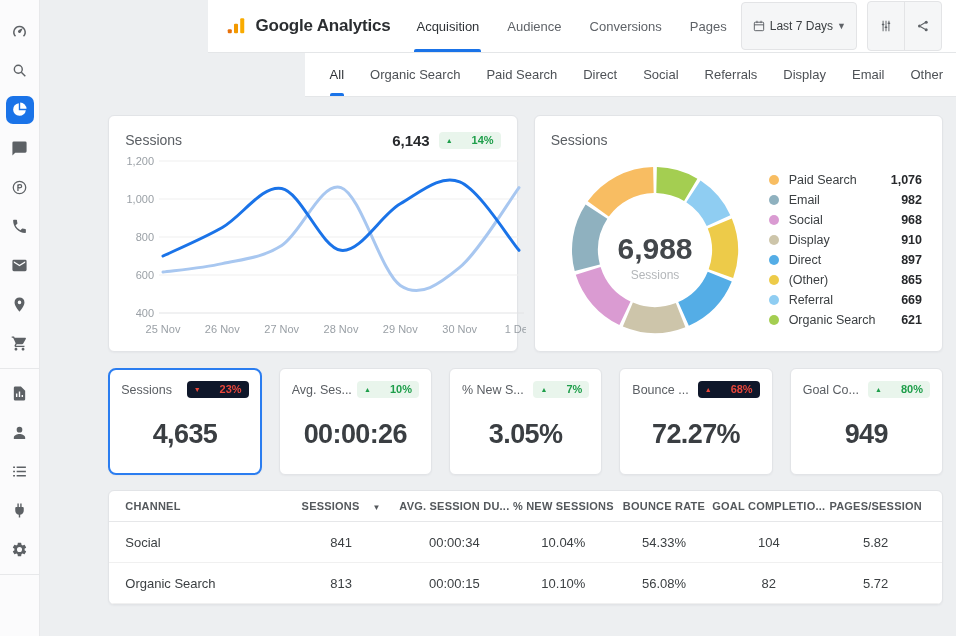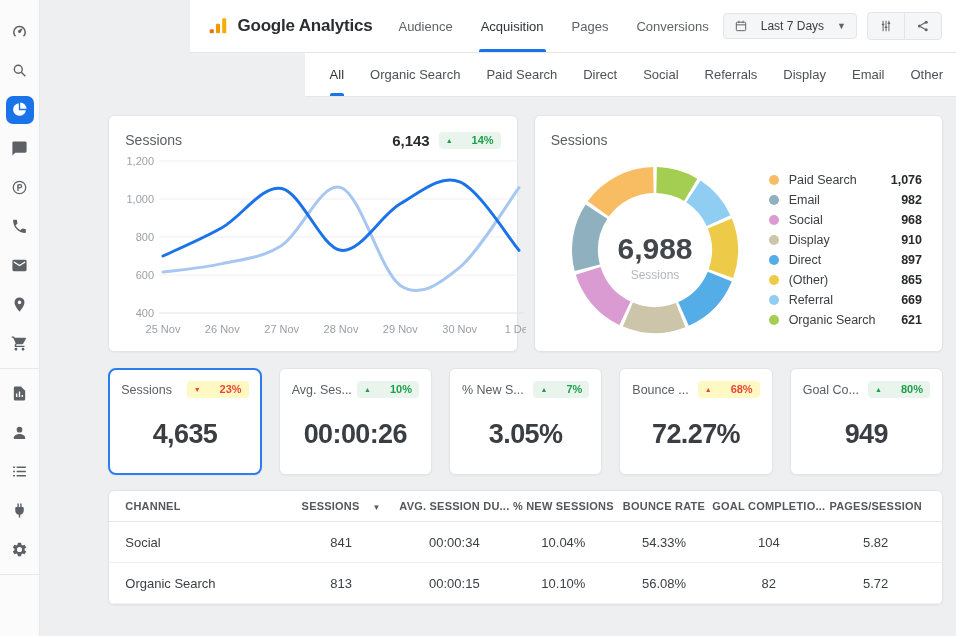--- a/index.html
+++ b/index.html
@@ -21,22 +21,22 @@
   .topbar { height:53px; background:#fff; border-bottom:1px solid #e4e6e8; display:flex; align-items:stretch; padding:0 14px 0 17px; flex-shrink:0; }
   .logo { display:flex; align-items:center; gap:8px; margin-right:12px; }
   .logo svg { width:22px; height:22px; }
   .logo-text { font-size:17px; font-weight:bold; color:#2b2e31; letter-spacing:-0.2px; white-space:nowrap; }
   .tabs { display:flex; align-items:stretch; }
   .tab { position:relative; display:flex; align-items:center; padding:0 14px; font-size:13px; color:#5f6368;
          background:none; border:none; cursor:pointer; font-family:inherit; }
   .tab.active { color:#2f3337; }
   .tab.active::after { content:""; position:absolute; left:12px; right:12px; bottom:0; height:3px; background:#1a73e8; border-radius:2px 2px 0 0; }
   .topbar-right { margin-left:auto; display:flex; align-items:center; gap:10px; }
-  .gbtn { display:flex; align-items:center; gap:13px; background:#f5f6f7; border:1px solid #e3e4e6; border-radius:4px;
-          height:26px; padding:0 10px; font-size:12px; color:#3c4043; cursor:pointer; font-family:inherit; }
+  .gbtn { display:flex; align-items:center; gap:4px; background:#f5f6f7; border:1px solid #e3e4e6; border-radius:4px;
+          height:48px; padding:0 10px; font-size:12px; color:#3c4043; cursor:pointer; font-family:inherit; }
   .gbtn svg { width:14px; height:14px; color:#5f6368; }
   .caret { font-size:9px; color:#5f6368; }
   .btn-group { display:flex; background:#f5f6f7; border:1px solid #e3e4e6; border-radius:4px; overflow:hidden; }
   .btn-group .gbtn { border:none; border-radius:0; padding:0 11px; background:transparent; }
   .btn-group .gbtn + .gbtn { border-left:1px solid #e3e4e6; }
 
   
   .subnav { height:44px; background:#fff; border-bottom:1px solid #e4e6e8; display:flex; align-items:stretch; padding-left:12px; flex-shrink:0; }
   .subnav-item { position:relative; display:flex; align-items:center; padding:0 13px; font-size:13px; color:#4d5156;
                  background:none; border:none; cursor:pointer; font-family:inherit; }
@@ -48,21 +48,21 @@
   .card { background:#fff; border:1px solid #e2e4e7; border-radius:6px; box-shadow:0 1px 2px rgba(20,30,40,.04); }
   .charts-row { display:flex; gap:16px; }
   .chart-card { flex:1; height:237px; padding:13px 16px; min-width:0; }
   .card-head { display:flex; align-items:center; height:22px; }
   .card-title { font-size:14px; color:#5a5e63; }
   .head-right { margin-left:auto; display:flex; align-items:center; gap:9px; }
   .head-total { font-size:15px; font-weight:bold; color:#27292c; }
   .badge { display:inline-flex; align-items:center; gap:19px; font-size:11px; font-weight:bold; padding:3px 7px; border-radius:4px; line-height:1; }
   .badge .arr { font-size:7px; }
   .badge.pos { color:#1e9e4a; background:#e9f5ec; }
-  .badge.neg { color:#e8463a; background:#fef9c3; }
+  .badge.neg { color:#e8463a; background:#0f172a; }
 
   .donut-body { display:flex; align-items:center; margin-top:4px; }
   .legend { flex:1; padding-left:10px; padding-right:4px; }
   .legend-row { display:flex; align-items:center; height:20px; cursor:pointer; }
   .legend-dot { width:10px; height:10px; border-radius:50%; margin-right:10px; flex-shrink:0; }
   .legend-label { font-size:12.5px; color:#3c4043; white-space:nowrap; }
   .legend-val { margin-left:auto; font-size:12.5px; font-weight:bold; color:#27292c; }
 
   
   .kpi-row { display:flex; gap:17px; margin-top:16px; }
@@ -206,24 +206,24 @@
     <header class="topbar">
       <div class="logo">
         <svg viewBox="0 0 24 24">
           <rect x="3" y="15.5" width="4.4" height="4.5" rx="1.2" fill="#e8710a"></rect>
           <rect x="9.8" y="9.5" width="4.4" height="10.5" rx="1.2" fill="#f29900"></rect>
           <rect x="16.6" y="3.5" width="4.4" height="16.5" rx="1.2" fill="#f9ab00"></rect>
         </svg>
         <span class="logo-text">Google Analytics</span>
       </div>
       <nav class="tabs">
+          <button class="tab active">Acquisition</button>
           <button class="tab">Audience</button>
-          <button class="tab active">Acquisition</button>
+          <button class="tab">Conversions</button>
           <button class="tab">Pages</button>
-          <button class="tab">Conversions</button>
         </nav>
       <div class="topbar-right">
         <button class="gbtn">
           <svg viewBox="0 0 24 24">
             <rect x="4" y="5.5" width="16" height="14.5" rx="1.5" fill="none" stroke="currentColor" stroke-width="1.7"></rect>
             <path d="M4 10h16" stroke="currentColor" stroke-width="1.7" fill="none"></path>
             <path d="M8.5 3v4M15.5 3v4" stroke="currentColor" stroke-width="1.7" fill="none"></path>
           </svg>
           <span>Last 7 Days</span>
           <span class="caret">▼</span>

